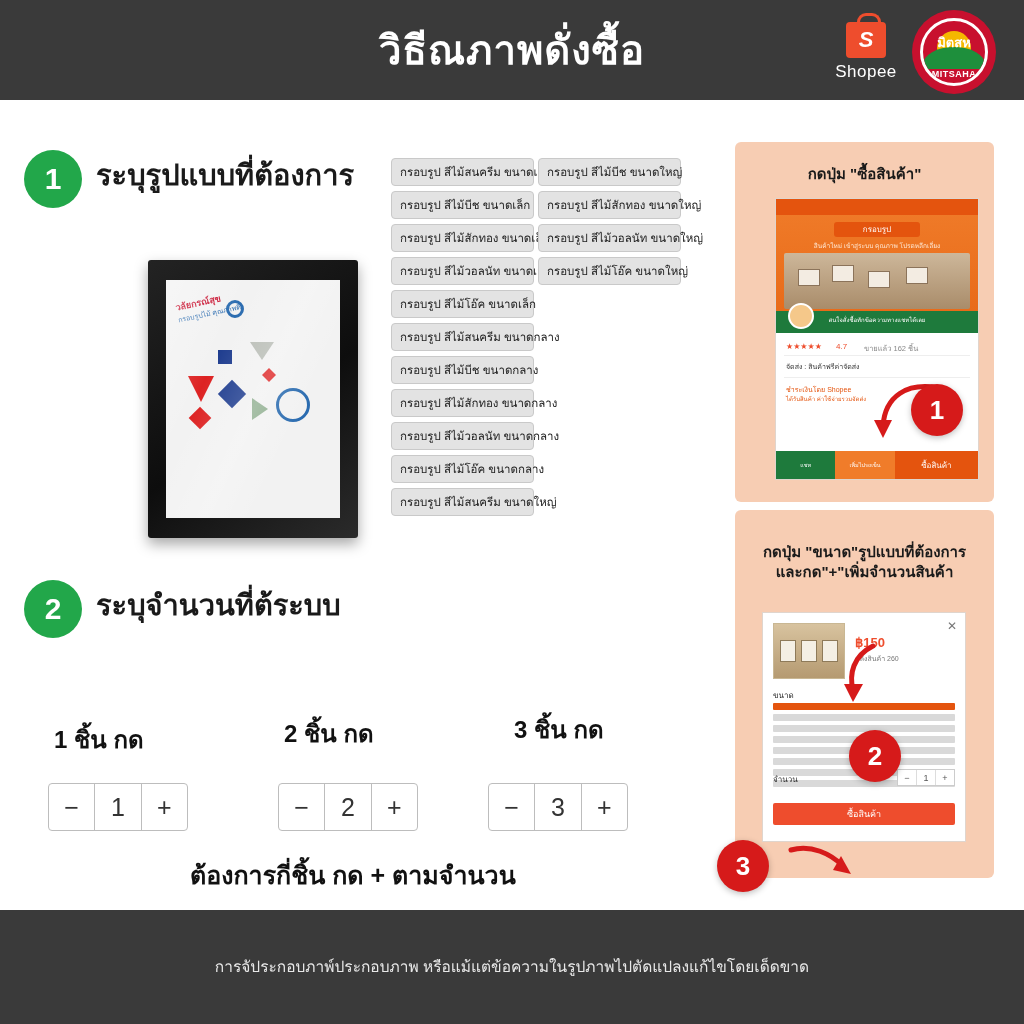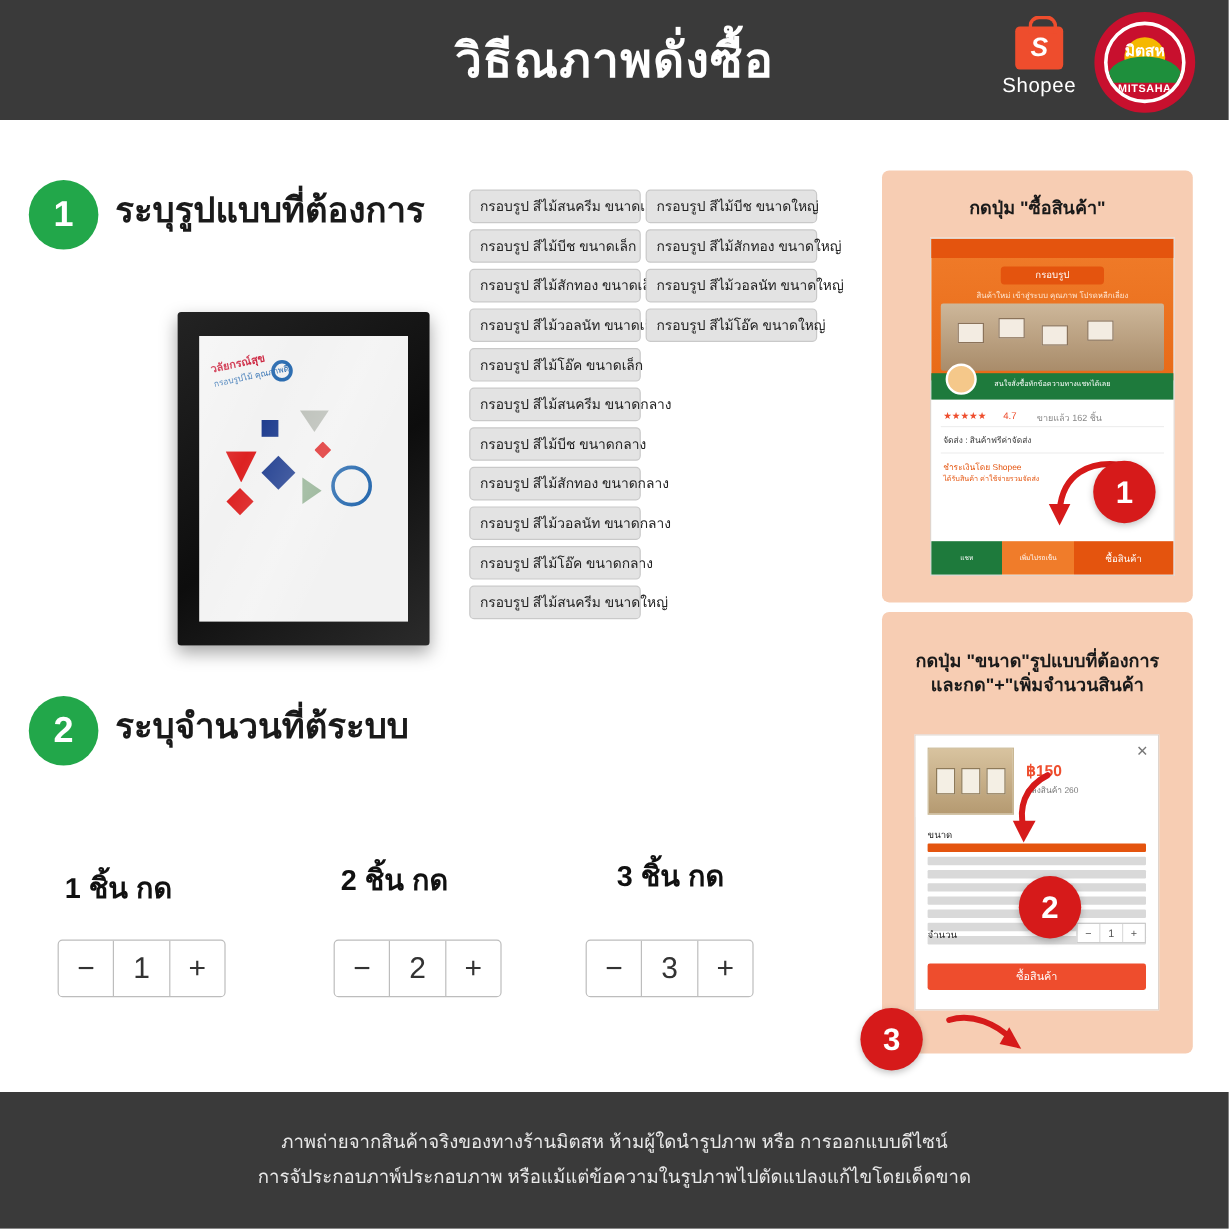--- a/index.html
+++ b/index.html
@@ -319,20 +319,21 @@
 
   <div class="qty-label" style="left:514px; top:610px;">3 ชิ้น กด</div>
   <div class="stepper" style="left:488px; top:683px;">
     <div>−</div>
     <div class="sep"></div>
     <div>3</div>
     <div class="sep"></div>
     <div>+</div>
   </div>
 
+  <div class="bottom-note" style="left:190px; top:755px;">ต้องการกี่ชิ้น กด + ตามจำนวน</div>
 
   <div class="panel" style="left:735px; top:42px; width:259px; height:360px;">
     <div class="panel-title" style="top:22px;">กดปุ่ม "ซื้อสินค้า"</div>
 
     <div class="phone" style="left:27px; top:56px; width:204px; height:282px;margin-left:13px;">
       <div class="p1-hero"></div>
       <div class="p1-strip"></div>
       <div class="p1-badge">กรอบรูป</div>
       <div class="p1-sub">สินค้าใหม่ เข้าสู่ระบบ คุณภาพ โปรดหลีกเลี่ยง</div>
       <div class="p1-photo">
@@ -418,15 +419,14 @@
     <svg class="arrow" style="left:48px; top:330px;" width="72" height="46" viewBox="0 0 72 46">
       <path d="M8 10 C28 4, 48 14, 60 26" stroke="#d61a1a" stroke-width="5" fill="none" stroke-linecap="round"></path>
       <path d="M68 34 L50 30 L58 16 Z" fill="#d61a1a"></path>
     </svg>
     <div class="marker" style="left:-18px; top:330px;">3</div>
   </div>
 
 </div>
 
 <div class="footer">
-  <div>ภาพถ่ายจากสินค้าจริงของทางร้านมิตสห ห้ามผู้ใดนำรูปภาพ หรือ การออกแบบดีไซน์</div>
   <div>การจัประกอบภาพ์ประกอบภาพ หรือแม้แต่ข้อความในรูปภาพไปตัดแปลงแก้ไขโดยเด็ดขาด</div>
 </div>
 
 </body></html>

